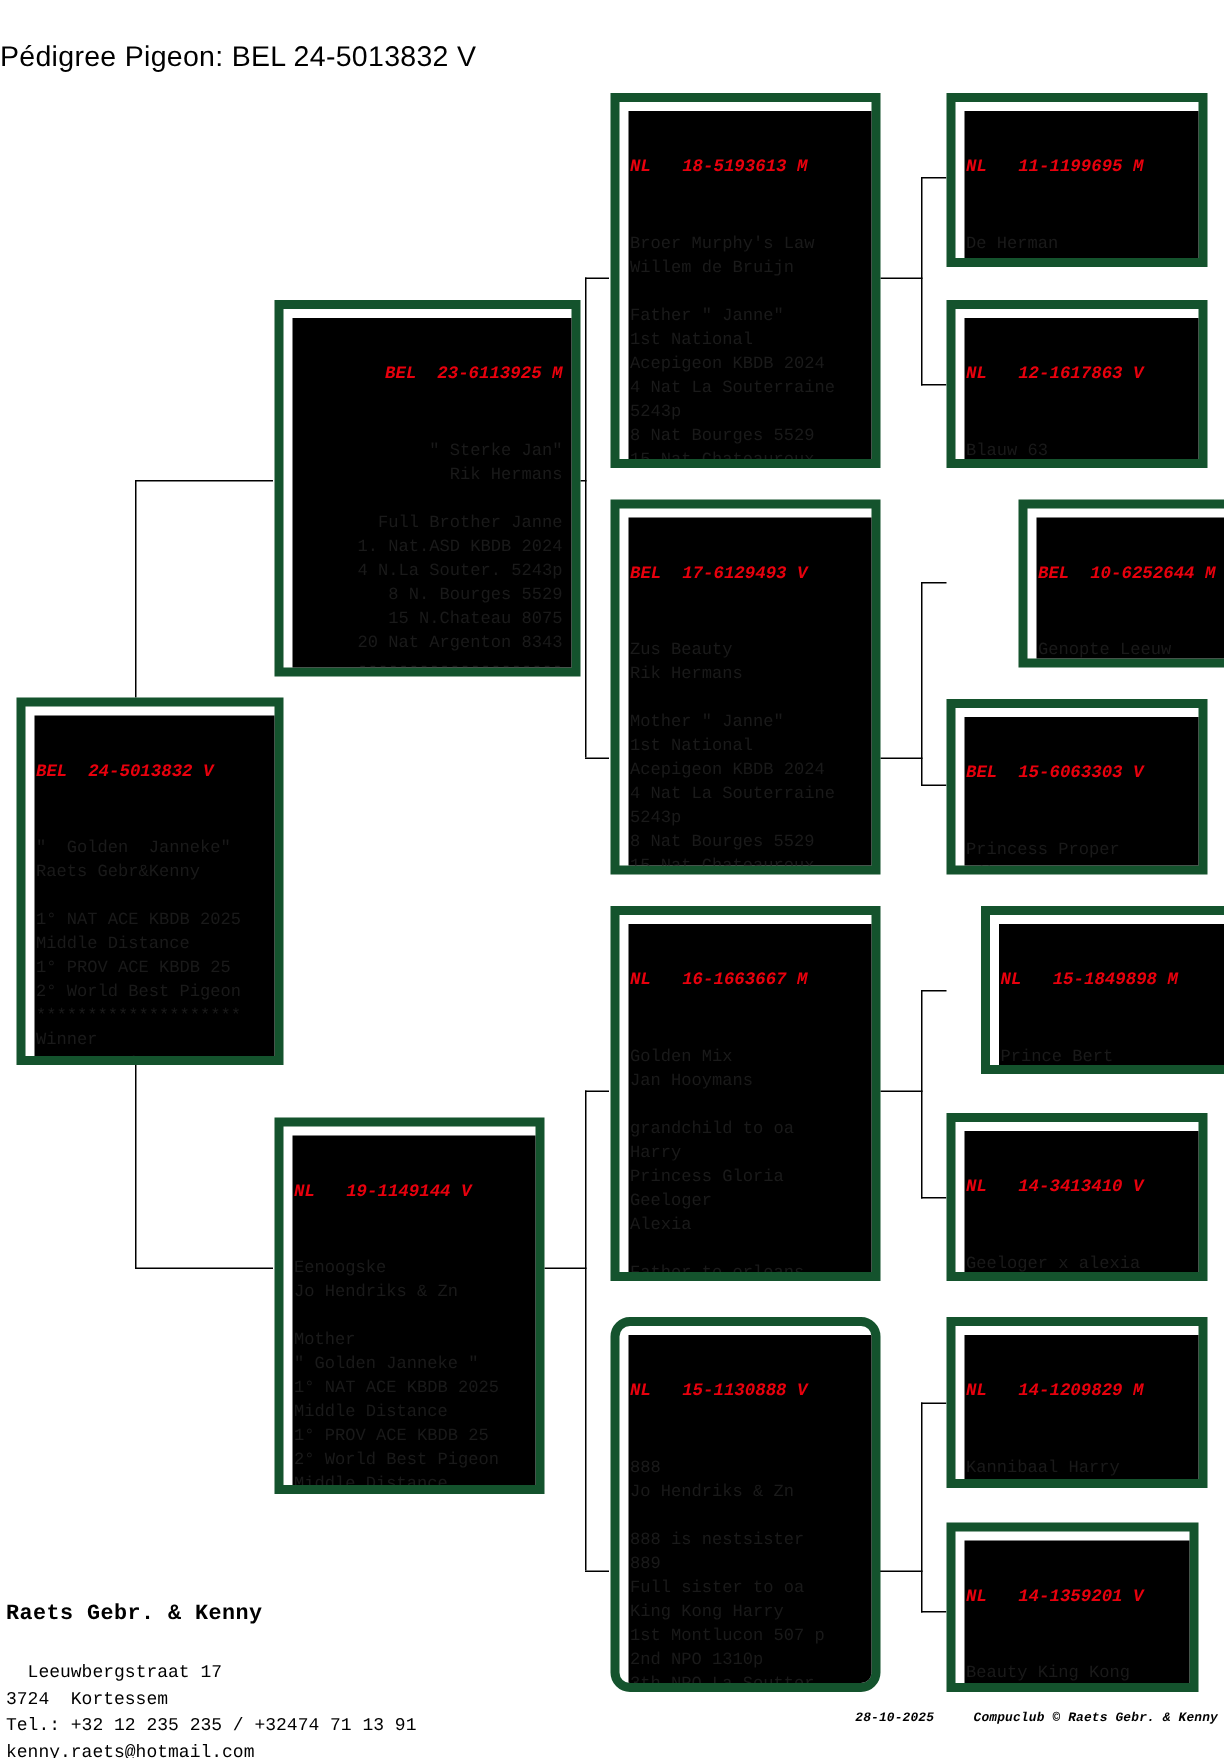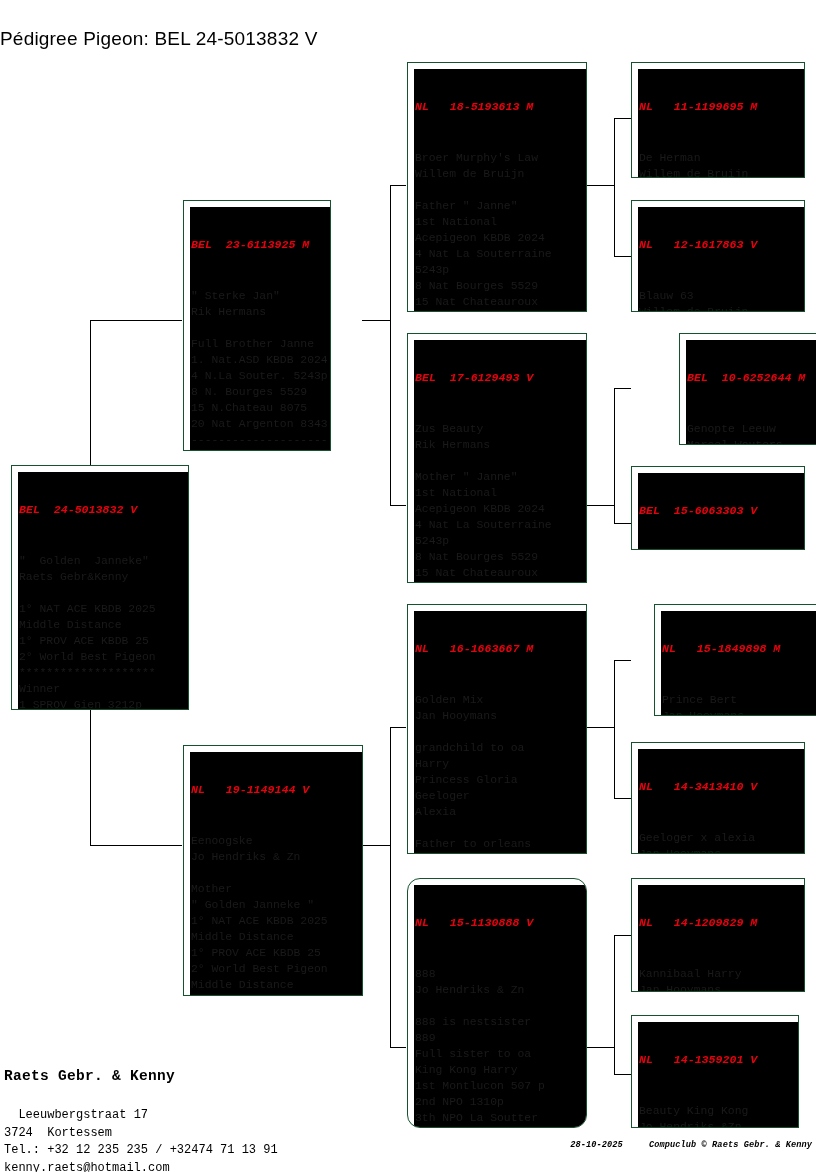--- a/index.html
+++ b/index.html
@@ -11,21 +11,21 @@
   }
   
   .title{
     position:absolute;left:0;top:6px;width:816px;text-align:left;
     font-family:"Liberation Sans","DejaVu Sans",sans-serif;
     font-size:19px;font-weight:400;color:#000;letter-spacing:.2px;margin-top:22px;
   }
   
   .card{
     position:absolute;box-sizing:border-box;
-    background:#ffffff;border:1px solid #14532d;
+    background:#ffffff;border:6px solid #14532d;
     padding:4px 6px 4px 7px;
     font-size:11.4px;line-height:16px;
     white-space:pre;overflow:hidden;
     z-index:5;
   }
   .card::after{            
     content:"";position:absolute;left:6px;top:6px;
     width:100%;height:100%;background:#000;z-index:-1;
   }
   .card .ring{
@@ -99,21 +99,21 @@
 1° PROV ACE KBDB 25
 2° World Best Pigeon
 ********************
 Winner
 1 SPROV Gien 3212p
 1 SPROV Sourdun 920p
 3 PROV GIEN 3540p
 3 SPROV SENS 859p</span>
 </div>
 
-<div class="card" style="left:183px;top:200px;width:148px;height:251px;">
+<div class="card" style="left:183px;top:200px;width:204px;height:251px;text-align:right;">
   <span class="ring">BEL  23-6113925 M</span>
   <span class="body">" Sterke Jan"
 Rik Hermans
 
 Full Brother Janne
 1. Nat.ASD KBDB 2024
 4 N.La Souter. 5243p
 8 N. Bourges 5529
 15 N.Chateau 8075
 20 Nat Argenton 8343
@@ -221,21 +221,21 @@
 Mother Murphy's Law</span>
 </div>
 <div class="card" style="left:631px;top:333px;width:174px;height:112px;margin-left:48px;">
   <span class="ring">BEL  10-6252644 M</span>
   <span class="body">Genopte Leeuw
 Marcel Wouters
 
 Vader 12-099
 6 NPO Chateauroux</span>
 </div>
-<div class="card" style="left:631px;top:466px;width:174px;height:84px;">
+<div class="card" style="left:631px;top:466px;width:174px;height:117px;">
   <span class="ring">BEL  15-6063303 V</span>
   <span class="body">Princess Proper
 Rik Hermans
 
 Mother Chucky
 1st National</span>
 </div>
 <div class="card" style="left:654px;top:604px;width:174px;height:112px;">
   <span class="ring">NL   15-1849898 M</span>
   <span class="body">Prince Bert

